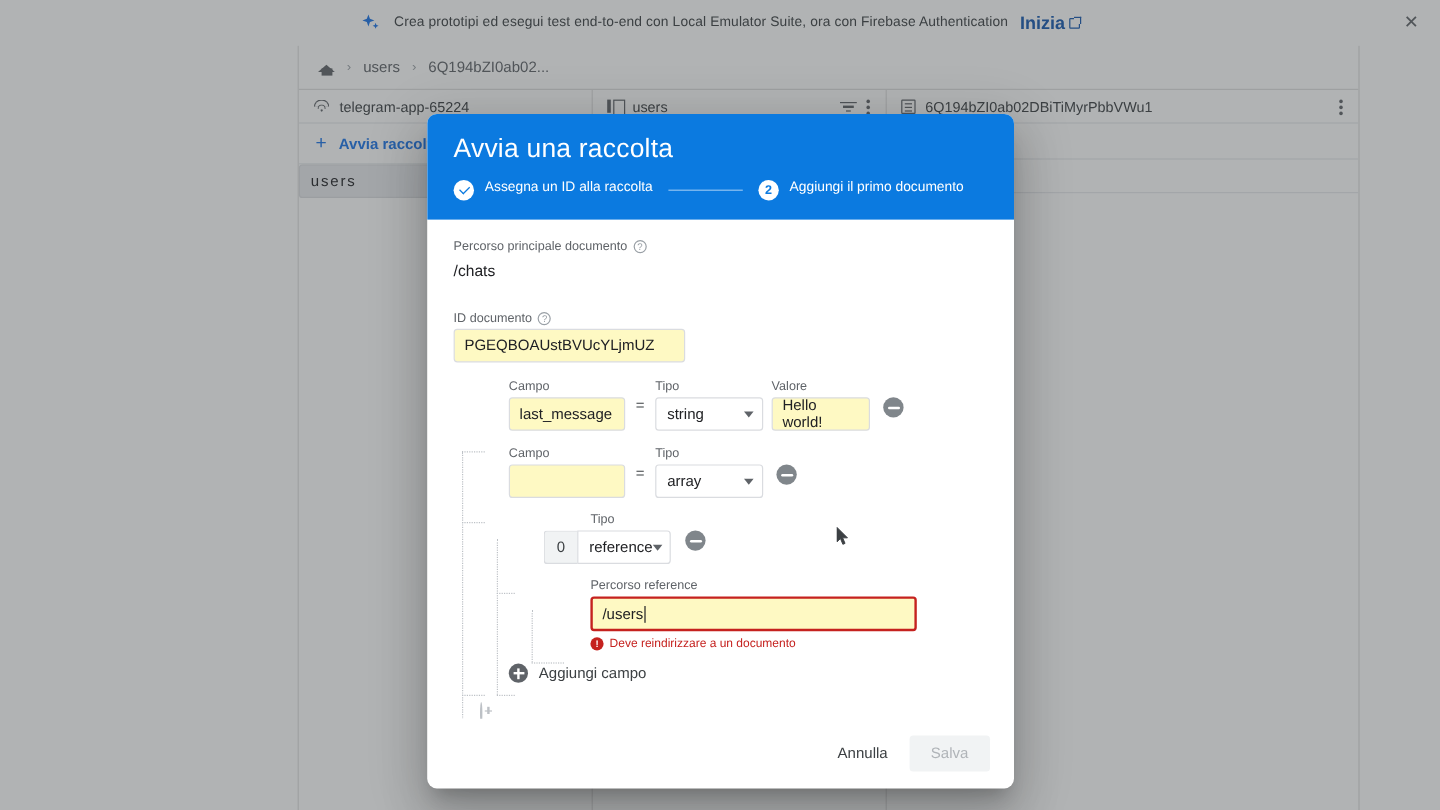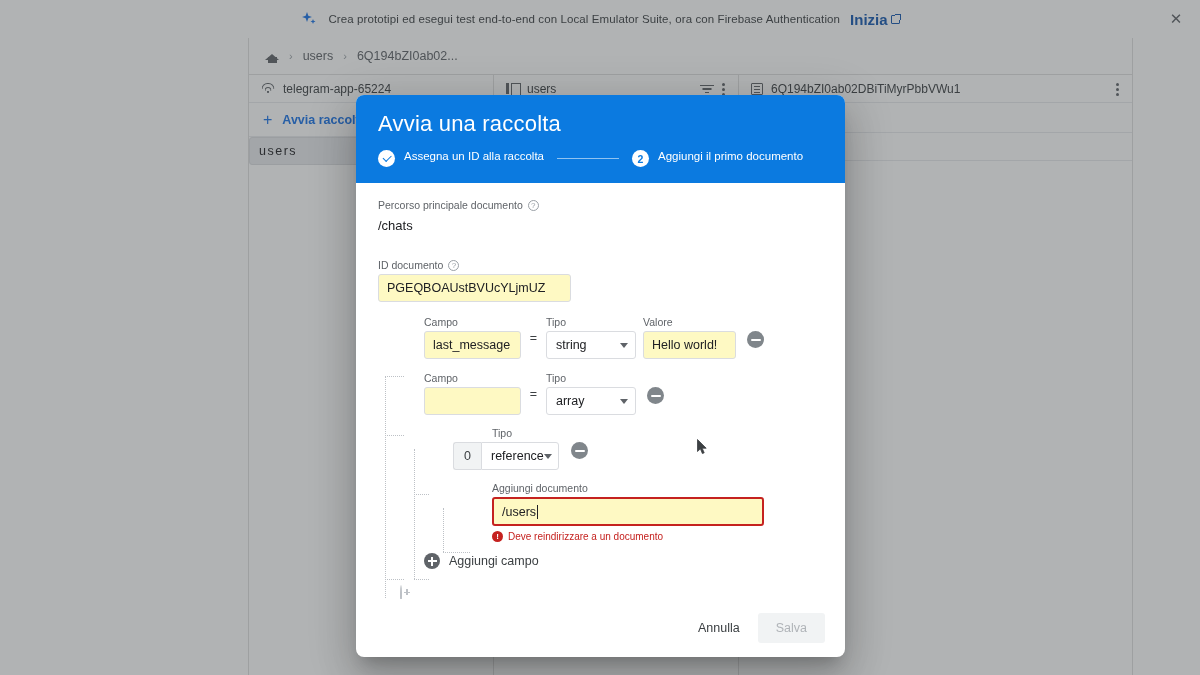--- a/index.html
+++ b/index.html
@@ -313,21 +313,21 @@
           <div style="width:90px;" class="fld-label">Tipo</div>
           <div style="width:94px;" class="fld-label">Valore</div>
         </div>
         <div class="frow">
           <div class="inp" style="width:97px;">last_message</div>
           <div class="eq">=</div>
           <div class="sel" style="width:90px;">
             <span>string</span>
             <span class="caret"></span>
           </div>
-          <div class="inp" style="width:93px;">Hello world!</div>
+          <div class="inp" style="width:82px;">Hello world!</div>
           <div class="minus-btn" style="margin-left:4px; margin-bottom:5px;"></div>
         </div>
       </div>
 
       <div style="margin-top:13px; margin-left:46px;">
         <div style="display:flex; gap:7px;">
           <div style="width:97px;" class="fld-label">Campo</div>
           <div style="width:11px;"></div>
           <div style="width:90px;" class="fld-label">Tipo</div>
         </div>
@@ -349,21 +349,21 @@
             <div class="idx-box">0</div>
             <div class="sel sel-attached" style="width:78px;">
               <span>reference</span>
               <span class="caret"></span>
             </div>
           </div>
           <div class="minus-btn" style="margin-left:5px; margin-bottom:5px;"></div>
         </div>
 
         <div style="margin-top:12px; margin-left:39px;">
-          <div class="fld-label">Aggiungi documento</div>
+          <div class="fld-label">Percorso reference</div>
           <div class="inp err" style="width:272px; height:29px;">
             <span>/users</span>
               <span style="border-left:1px solid #202124;height:14px;margin-left:1px;"></span>
           </div>
           <div class="err-msg">
             <span class="err-ico">!</span>
             <span>Deve reindirizzare a un documento</span>
           </div>
         </div>
       </div>

